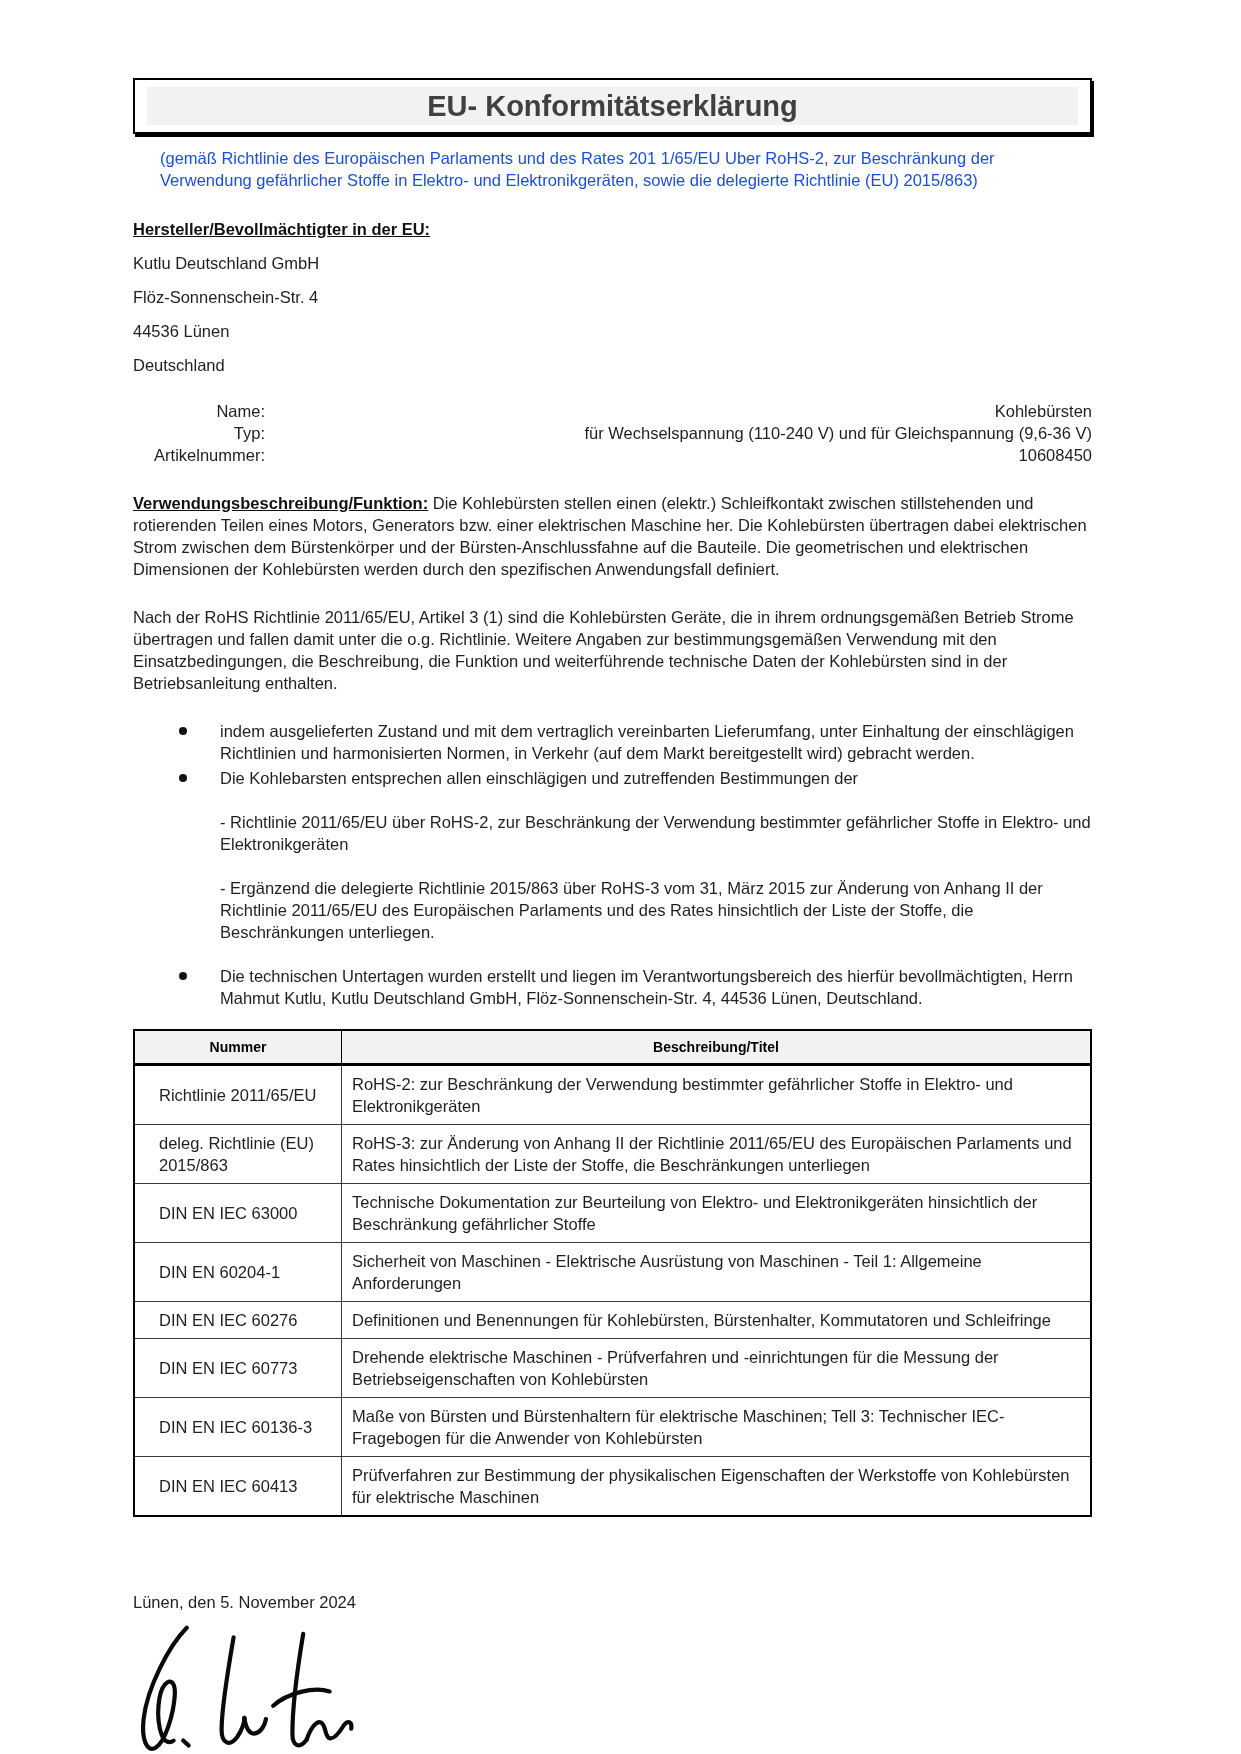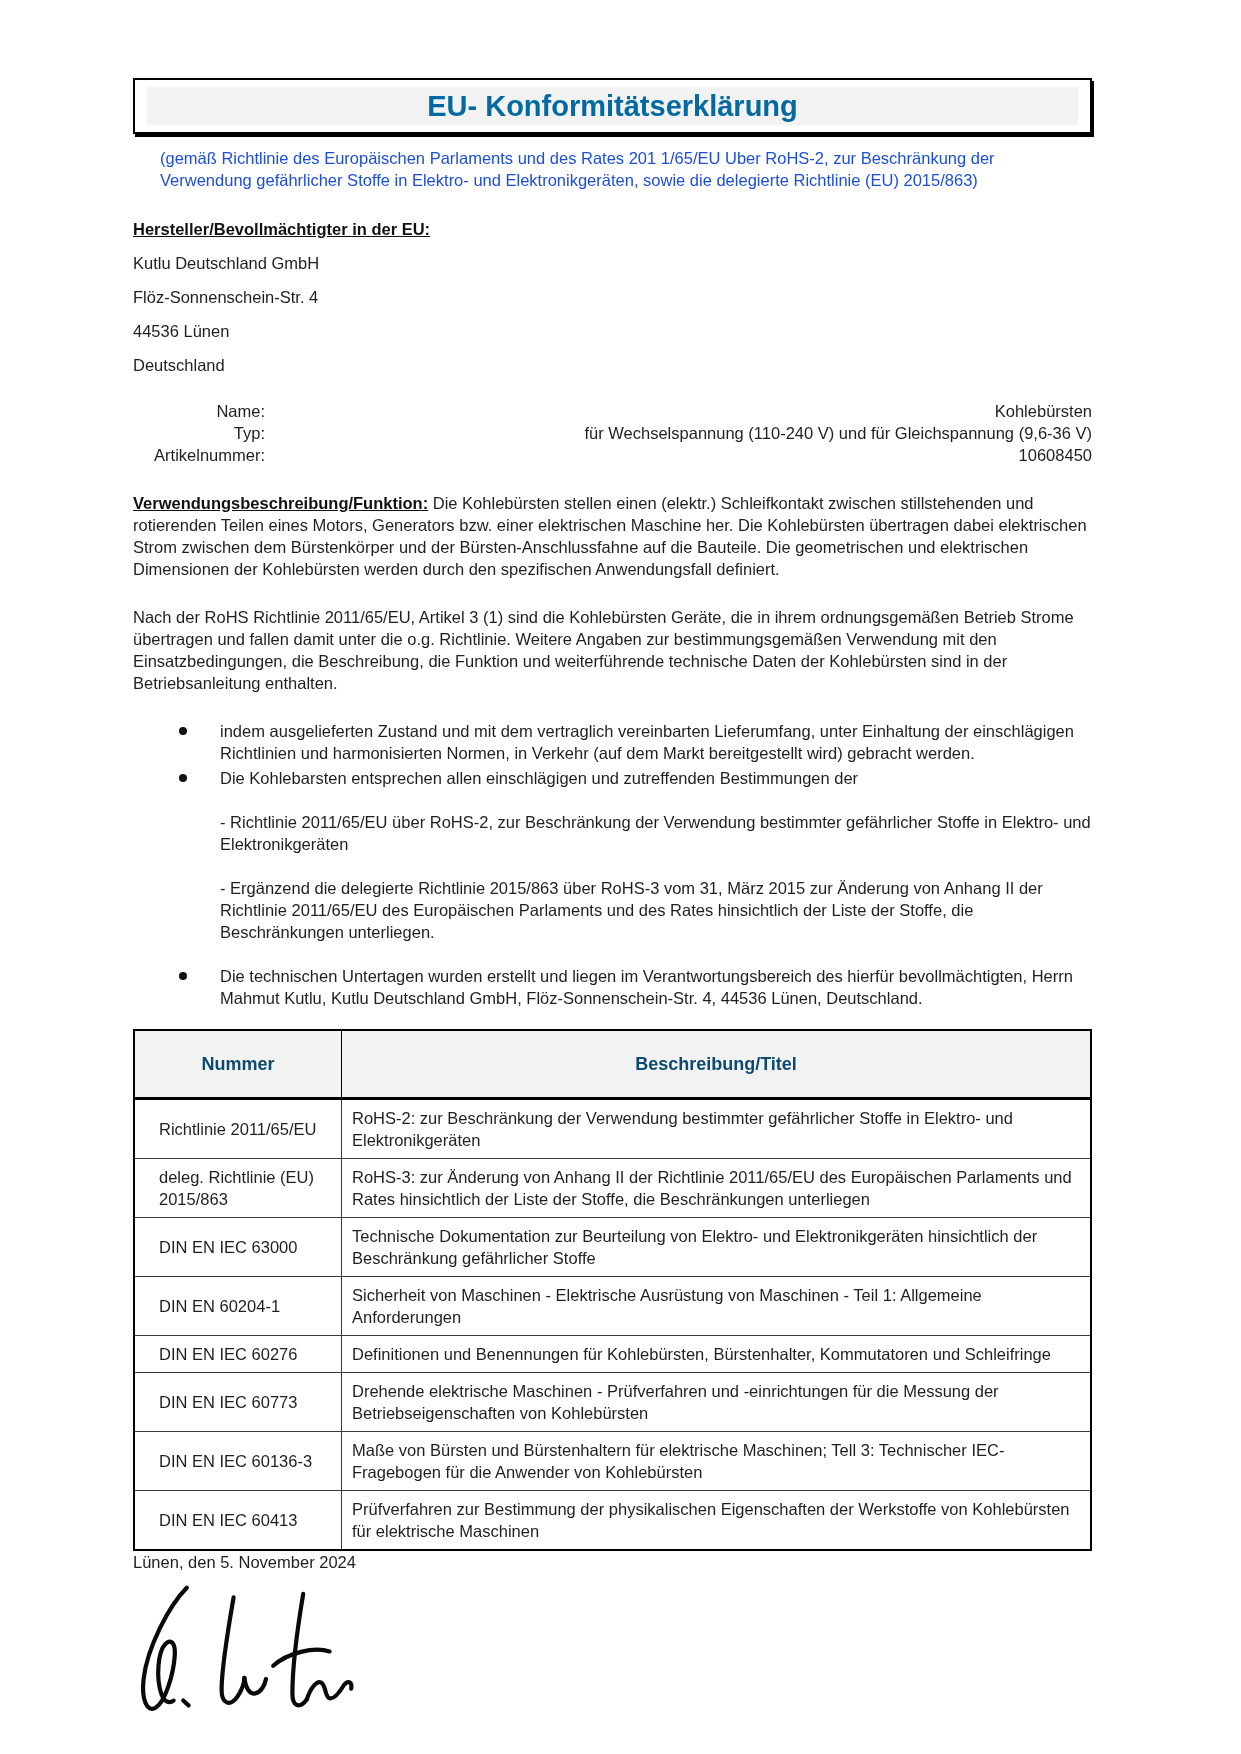--- a/index.html
+++ b/index.html
@@ -24,21 +24,21 @@
     box-shadow: 2px 3px 0 #000;
     padding: 7px 12px;
     background: #fff;
   }
   .title-inner {
     background: #f2f2f2;
     text-align: center;
     font-size: 29px;
     line-height: 38px;
     font-weight: 700;
-    color: #0369a1;
+    color: #404040;
   }
 
   .subtitle {
     margin: 13px 55px 0 27px;
     color: #1d4ed8;
   }
 
   .section-heading {
     font-weight: 700;
     text-decoration: underline;
@@ -81,34 +81,34 @@
     width: 100%;
     border-collapse: collapse;
     border: 2px solid #000;
     margin-top: 20px;
   }
   table.standards th {
     background: #f2f2f2;
     border: 1px solid #000;
     border-bottom: 3px solid #000;
     font-weight: 700;
-    font-size: 18px;
-    padding: 22px 6px;
+    font-size: 14px;
+    padding: 5px 6px;
     text-align: center;
-    color: #0c4a6e;
+    color: #000000;
   }
   table.standards td {
     border: 1px solid #3a3a3a;
     padding: 7px 10px;
     vertical-align: middle;
     color: #1f1f1f;
   }
   table.standards td.col-num { width: 172px; padding-left: 24px; }
 
-  .dateline { }
+  .dateline { margin-top: 74px; }
 
   .signature { margin-top: 4px; margin-left: -18px; }
 </style>
 </head>
 <body>
 
 <div class="page">
 
   <div class="title-box">
     <div class="title-inner">EU- Konformitätserklärung</div>

